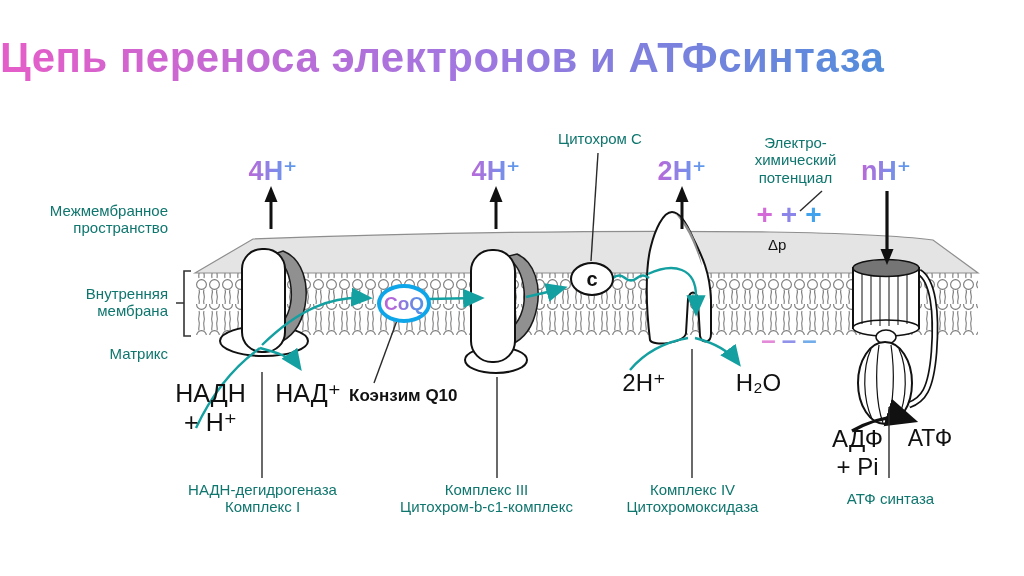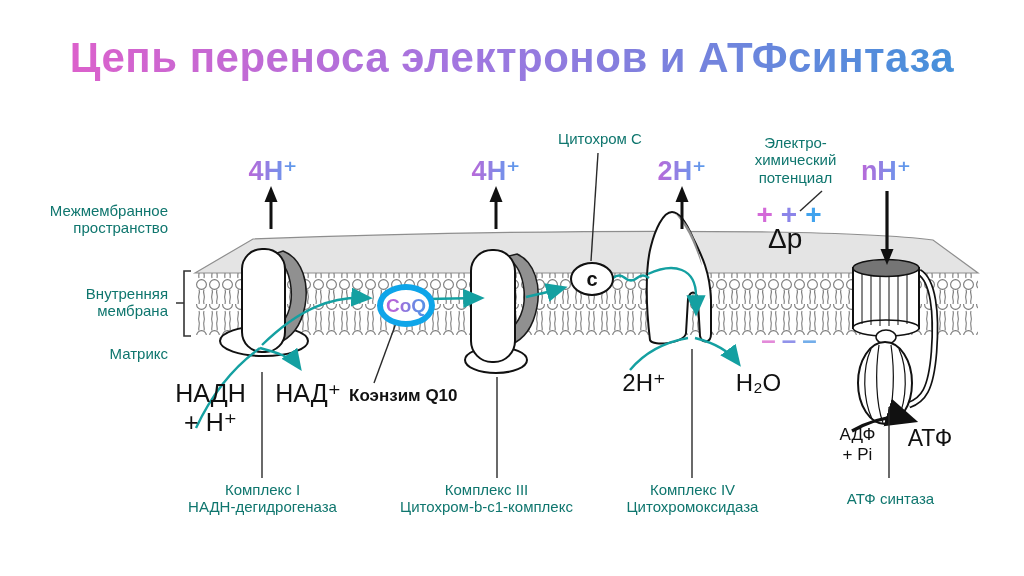--- a/index.html
+++ b/index.html
@@ -6,49 +6,49 @@
   body{
     width:1024px;height:576px;position:relative;overflow:hidden;background:#ffffff;
     font-family:"Liberation Sans","DejaVu Sans",sans-serif;color:#111;
   }
   #diagram-svg{position:absolute;left:0;top:0;width:1024px;height:576px;z-index:1;}
   .lbl{position:absolute;z-index:2;line-height:1.15;}
   .ctr{text-align:center;}
   .rt{text-align:right;}
 
   #page-title{
-    position:absolute;left:0;top:34px;width:1024px;text-align:center;z-index:2;
+    position:absolute;left:0;top:34px;width:1024px;text-align:left;z-index:2;
     font-size:42px;font-weight:bold;letter-spacing:.5px;
     background:linear-gradient(90deg,#e35ec9 2%,#a276e0 45%,#3c93da 98%);
     -webkit-background-clip:text;background-clip:text;color:transparent;-webkit-text-fill-color:transparent;
   }
   .proton{
     font-size:27px;font-weight:bold;width:80px;
     background:linear-gradient(90deg,#c95fd4 10%,#7e8ce9 55%,#3fa3ec 95%);
     -webkit-background-clip:text;background-clip:text;color:transparent;-webkit-text-fill-color:transparent;
   }
   .small{font-size:15px;color:#0f766e;}
   .mol{font-size:25px;color:#111;}
   .badge{
     position:absolute;z-index:2;background:#fff;border-radius:50%;
     display:flex;align-items:center;justify-content:center;font-weight:bold;
   }
-  #coq-badge{left:377px;top:284px;width:46px;height:31px;border:6px solid #0ea5e9;font-size:19px;}
+  #coq-badge{left:377px;top:284px;width:46px;height:31px;border:4px solid #0ea5e9;font-size:19px;}
   #coq-badge span{
     background:linear-gradient(90deg,#b465d8 20%,#5b8fe6 85%);
     -webkit-background-clip:text;background-clip:text;color:transparent;-webkit-text-fill-color:transparent;
   }
   #c-badge{left:570px;top:262px;width:40px;height:30px;border:2.5px solid #111;font-size:20px;color:#111;}
   #plus-row{left:735px;top:199px;width:108px;font-size:28px;font-weight:bold;}
   #plus-row span{margin:0 4px;}
   #minus-row{left:737px;top:326px;width:104px;font-size:26px;font-weight:bold;}
   #minus-row span{margin:0 3px;}
   .pk{color:#d36ad8;} .pu{color:#8b84e9;} .bl{color:#41a3ee;}
   .pk2{color:#e38ad9;} .pu2{color:#9193ea;} .bl2{color:#74aeea;}
-  #delta-p{left:768px;top:223px;font-size:28px;}
+  #delta-p{left:768px;top:236px;font-size:15px;}
   #coq-label{left:349px;top:386px;font-size:17px;font-weight:bold;}
 </style>
 </head>
 <body>
 
 <svg id="diagram-svg" viewBox="0 0 1024 576" xmlns="http://www.w3.org/2000/svg">
   <defs>
     <pattern id="lipTop" patternUnits="userSpaceOnUse" width="13" height="31">
       <circle cx="6.5" cy="5.5" r="4.9" fill="#ffffff" stroke="#7a7a7a" stroke-width="1.1"></circle>
       <path d="M4,10.5 C5.6,14 2.4,17 4,20.5 C5.2,23 3,26.5 4,30" fill="none" stroke="#7a7a7a" stroke-width="1.1"></path>
@@ -188,29 +188,29 @@
 
 <div class="lbl mol ctr" style="left:158px;top:379px;width:105px;">
   <div>НАДН</div>
   <div>+ H⁺</div>
 </div>
 <div class="lbl mol ctr" style="left:268px;top:379px;width:80px;">НАД⁺</div>
 <div class="lbl mol ctr" style="left:585px;top:369px;width:118px;font-size:24px;">
   <div>2H⁺</div>
 </div>
 <div class="lbl mol ctr" style="left:716px;top:369px;width:85px;font-size:24px;">H₂O</div>
-<div class="lbl mol ctr" style="left:815px;top:425px;width:85px;font-size:17px;">
+<div class="lbl mol ctr" style="left:815px;top:425px;width:85px;font-size:24px;">
   <div>АДФ</div>
   <div>+ Pi</div>
 </div>
 <div class="lbl mol ctr" style="left:894px;top:425px;width:72px;font-size:23px;">АТФ</div>
 
 <div class="lbl small ctr" style="left:160px;top:481px;width:205px;">
+  <div>НАДН-дегидрогеназа</div>
   <div>Комплекс I</div>
-  <div>НАДН-дегидрогеназа</div>
 </div>
 <div class="lbl small ctr" style="left:384px;top:481px;width:205px;">
   <div>Комплекс III</div>
   <div>Цитохром-b-c1-комплекс</div>
 </div>
 <div class="lbl small ctr" style="left:590px;top:481px;width:205px;">
   <div>Комплекс IV</div>
   <div>Цитохромоксидаза</div>
 </div>
 <div class="lbl small ctr" style="left:808px;top:484px;width:165px;margin-top:6px;">АТФ синтаза</div>

